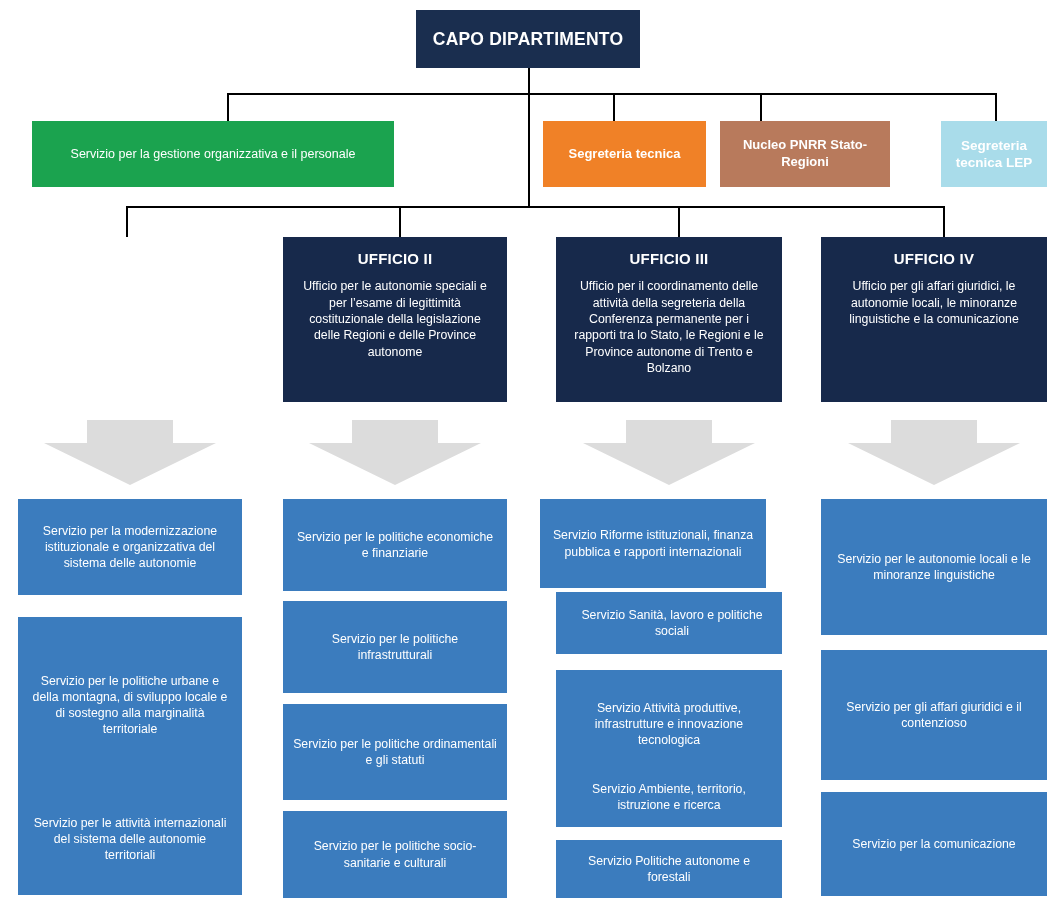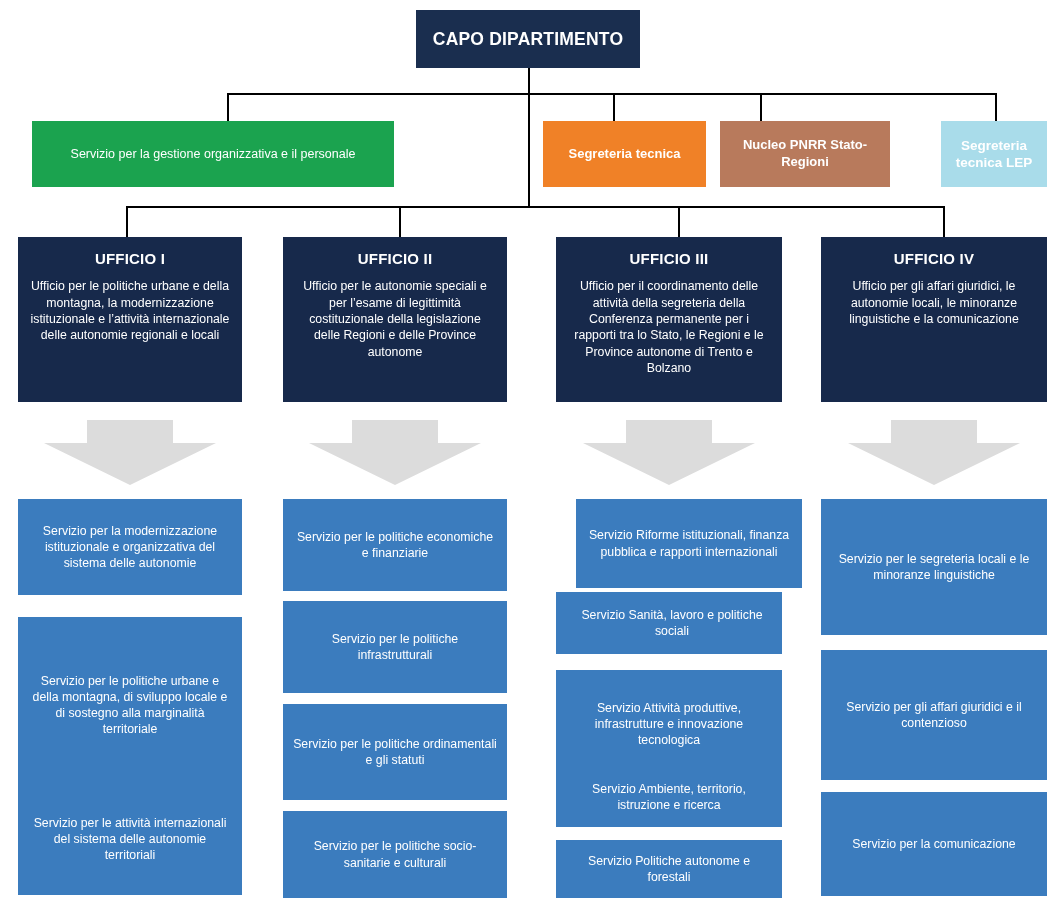--- a/index.html
+++ b/index.html
@@ -114,24 +114,20 @@
   </div>
 
   <div class="box staff staff-brown" style="left:720px; top:121px; width:170px; height:66px;">
     <span>Nucleo PNRR Stato-Regioni</span>
   </div>
 
   <div class="box staff staff-lightblue" style="left:941px; top:121px; width:106px; height:66px; padding:0 8px;align-items:center;">
     <span>Segreteria tecnica LEP</span>
   </div>
 
-  <div class="box ufficio" style="left:18px; top:237px; width:224px; height:165px;">
-    <div class="uff-title">UFFICIO I</div>
-    <div class="uff-desc">Ufficio per le politiche urbane e della montagna, la modernizzazione istituzionale e l’attività internazionale delle autonomie regionali e locali</div>
-  </div>
 
   <div class="box ufficio" style="left:283px; top:237px; width:224px; height:165px;">
     <div class="uff-title">UFFICIO II</div>
     <div class="uff-desc">Ufficio per le autonomie speciali e per l’esame di legittimità costituzionale della legislazione delle Regioni e delle Province autonome</div>
   </div>
 
   <div class="box ufficio" style="left:556px; top:237px; width:226px; height:165px;">
     <div class="uff-title">UFFICIO III</div>
     <div class="uff-desc">Ufficio per il coordinamento delle attività della segreteria della Conferenza permanente per i rapporti tra lo Stato, le Regioni e le Province autonome di Trento e Bolzano</div>
   </div>
@@ -178,38 +174,38 @@
   <div class="box servizio" style="left:283px; top:601px; width:224px; height:92px;">
     <span>Servizio per le politiche infrastrutturali</span>
   </div>
   <div class="box servizio" style="left:283px; top:704px; width:224px; height:96px;">
     <span>Servizio per le politiche ordinamentali e gli statuti</span>
   </div>
   <div class="box servizio" style="left:283px; top:811px; width:224px; height:87px;">
     <span>Servizio per le politiche socio-sanitarie e culturali</span>
   </div>
 
-  <div class="box servizio" style="left:576px; top:499px; width:226px; height:89px;">
+  <div class="box servizio" style="left:540px; top:499px; width:226px; height:89px;">
     <span>Servizio Riforme istituzionali, finanza pubblica e rapporti internazionali</span>
   </div>
   <div class="box servizio" style="left:556px; top:592px; width:226px; height:62px;padding-left:16px;">
     <span>Servizio Sanità, lavoro e politiche sociali</span>
   </div>
   <div class="box servizio" style="left:556px; top:670px; width:226px; height:108px;">
     <span>Servizio Attività produttive, infrastrutture e innovazione tecnologica</span>
   </div>
   <div class="box servizio" style="left:556px; top:767px; width:226px; height:60px;">
     <span>Servizio Ambiente, territorio, istruzione e ricerca</span>
   </div>
   <div class="box servizio" style="left:556px; top:840px; width:226px; height:58px;">
     <span>Servizio Politiche autonome e forestali</span>
   </div>
 
   <div class="box servizio" style="left:821px; top:499px; width:226px; height:136px;">
-    <span>Servizio per le segreteria locali e le minoranze linguistiche</span>
+    <span>Servizio per le autonomie locali e le minoranze linguistiche</span>
   </div>
   <div class="box servizio" style="left:821px; top:650px; width:226px; height:130px;">
     <span>Servizio per gli affari giuridici e il contenzioso</span>
   </div>
   <div class="box servizio" style="left:821px; top:792px; width:226px; height:104px;">
     <span>Servizio per la comunicazione</span>
   </div>
 
 </div>
 

